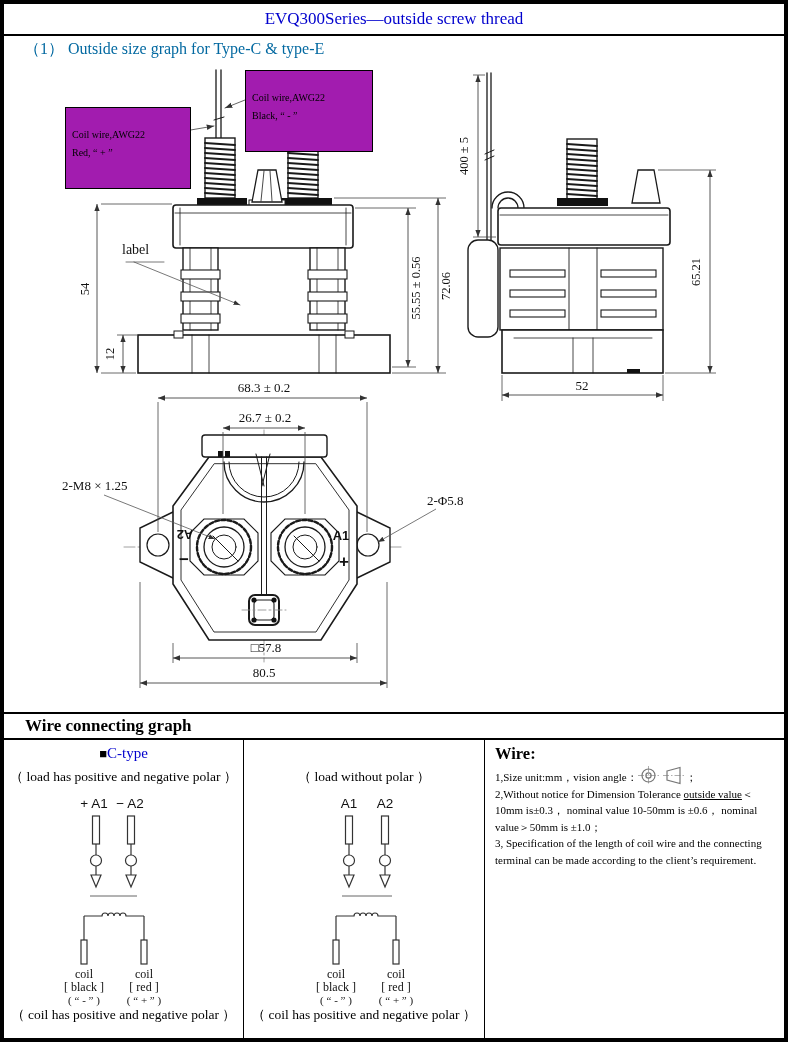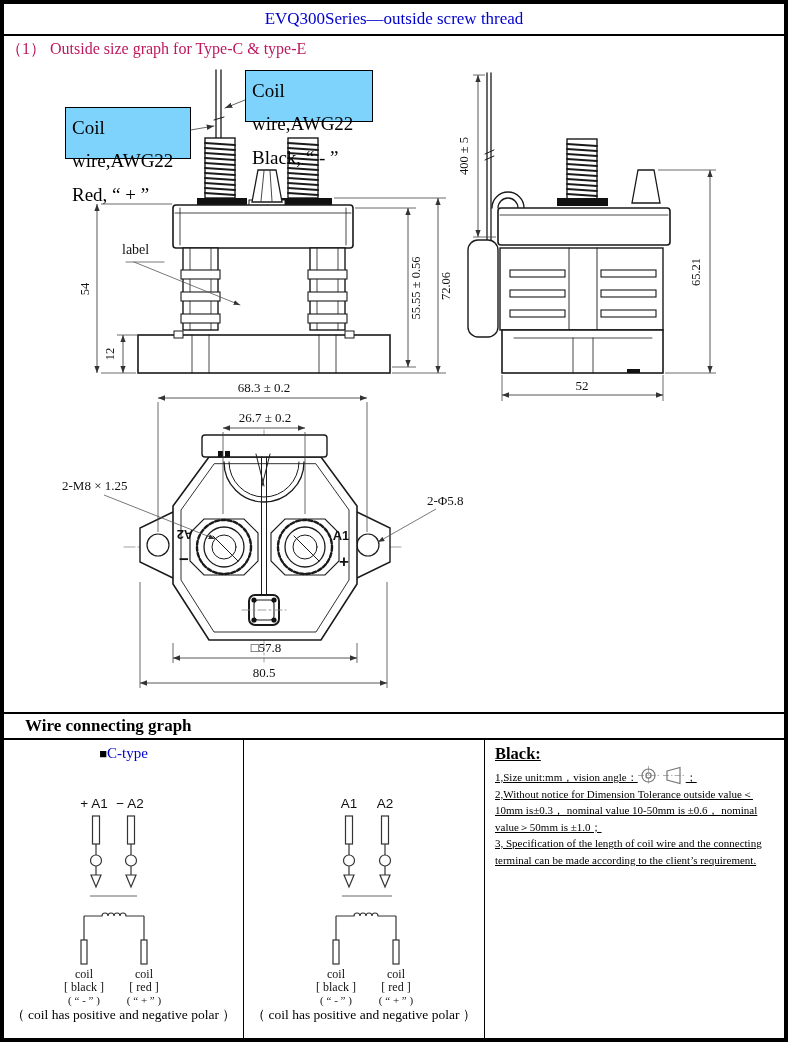--- a/index.html
+++ b/index.html
@@ -2,31 +2,31 @@
 <html><head>
 <meta charset="utf-8">
 <style>
   html,body{margin:0;padding:0;background:#fff;}
   .page{position:relative;width:780px;height:1034px;border:4px solid #000;
         font-family:"Liberation Serif", serif;color:#000;background:#fff;overflow:hidden;}
   .title-row{position:absolute;left:0;top:0;width:100%;height:30px;border-bottom:2px solid #000;
              display:flex;align-items:center;justify-content:center;}
   .title-row span{color:#0000cd;font-size:17px;}
   .heading-row{position:absolute;left:0;top:32px;width:100%;height:26px;display:flex;align-items:center;}
-  .heading-row span{color:#be185d;font-size:16px;padding-left:2px;}
+  .heading-row span{color:#0369a1;font-size:16px;padding-left:20px;}
   .drawing-area{position:absolute;left:0;top:58px;width:780px;height:650px;}
   .drawing-area svg{position:absolute;left:0;top:0;}
-  .callout{position:absolute;border:1.5px solid #000;background:#7dd3fc;font-size:19px;
-           line-height:1.75;padding:3px 6px;}
+  .callout{position:absolute;border:1.5px solid #000;background:#a21caf;font-size:10px;
+           line-height:1.75;padding:18px 6px;}
   .callout-red{left:61px;top:45px;width:112px;height:44px;}
   .callout-black{left:241px;top:8px;width:114px;height:44px;}
   .wire-header{position:absolute;left:0;top:708px;width:100%;height:24px;border-top:2px solid #000;
                border-bottom:2px solid #000;display:flex;align-items:center;}
   .wire-header span{font-weight:bold;font-size:17px;padding-left:21px;}
-  .columns{position:absolute;left:0;top:736px;width:780px;height:298px;display:flex;text-decoration:underline;}
+  .columns{position:absolute;left:0;top:736px;width:780px;height:298px;display:flex;}
   .col{position:relative;height:100%;}
   .col-c{width:239px;border-right:1px solid #000;}
   .col-e{width:240px;border-right:1px solid #000;}
   .col-notes{width:299px;padding:4px 8px 0 10px;box-sizing:border-box;}
   .type-header{position:absolute;top:5px;left:0;width:100%;text-align:center;font-size:15px;}
   .type-header .sq{color:#000;font-size:13px;}
   .type-header .tname{color:#0000cd;}
   .type-caption{position:absolute;top:28px;left:0;width:100%;text-align:center;font-size:13.5px;}
   .type-svg{position:absolute;top:50px;left:0;}
   .bottom-caption{position:absolute;top:266px;left:0;width:100%;text-align:center;font-size:13.5px;}
@@ -278,20 +278,21 @@
   <div class="wire-header">
     <span>Wire connecting graph</span>
   </div>
 
   <div class="columns">
 
     <div class="col col-c">
       <div class="type-header">
         <span class="sq">■</span><span class="tname">C-type</span>
       </div>
+      <div class="type-caption">（ load has positive and negative polar ）</div>
       <svg class="type-svg" width="239" height="218" viewBox="0 0 239 218">
         <text x="90" y="18" font-size="13.5" text-anchor="middle" class="sans">+ A1</text>
         <text x="126" y="18" font-size="13.5" text-anchor="middle" class="sans">− A2</text>
         <g stroke="#333" fill="none" stroke-width="1.2">
           <rect x="88.5" y="26" width="7" height="28" fill="#fff"></rect>
           <line x1="92" y1="54" x2="92" y2="65"></line>
           <circle cx="92" cy="70.5" r="5.5" fill="#fff"></circle>
           <line x1="92" y1="76" x2="92" y2="85"></line>
           <polygon points="87,85 97,85 92,97" fill="#fff"></polygon>
           <rect x="123.5" y="26" width="7" height="28" fill="#fff"></rect>
@@ -310,20 +311,21 @@
         <text x="80" y="201" font-size="12" text-anchor="middle">[ black ]</text>
         <text x="80" y="214" font-size="11" text-anchor="middle">( “ - ” )</text>
         <text x="140" y="188" font-size="12" text-anchor="middle">coil</text>
         <text x="140" y="201" font-size="12" text-anchor="middle">[ red ]</text>
         <text x="140" y="214" font-size="11" text-anchor="middle">( “ + ” )</text>
       </svg>
       <div class="bottom-caption">（ coil has positive and negative polar ）</div>
     </div>
 
     <div class="col col-e">
+      <div class="type-caption">（ load without polar ）</div>
       <svg class="type-svg" width="240" height="218" viewBox="0 0 240 218">
         <text x="105" y="18" font-size="13.5" text-anchor="middle" class="sans">A1</text>
         <text x="141" y="18" font-size="13.5" text-anchor="middle" class="sans">A2</text>
         <g stroke="#333" fill="none" stroke-width="1.2">
           <rect x="101.5" y="26" width="7" height="28" fill="#fff"></rect>
           <line x1="105" y1="54" x2="105" y2="65"></line>
           <circle cx="105" cy="70.5" r="5.5" fill="#fff"></circle>
           <line x1="105" y1="76" x2="105" y2="85"></line>
           <polygon points="100,85 110,85 105,97" fill="#fff"></polygon>
           <rect x="137.5" y="26" width="7" height="28" fill="#fff"></rect>
@@ -342,21 +344,21 @@
         <text x="92" y="201" font-size="12" text-anchor="middle">[ black ]</text>
         <text x="92" y="214" font-size="11" text-anchor="middle">( “ - ” )</text>
         <text x="152" y="188" font-size="12" text-anchor="middle">coil</text>
         <text x="152" y="201" font-size="12" text-anchor="middle">[ red ]</text>
         <text x="152" y="214" font-size="11" text-anchor="middle">( “ + ” )</text>
       </svg>
       <div class="bottom-caption">（ coil has positive and negative polar ）</div>
     </div>
 
     <div class="col col-notes">
-      <div class="notes-heading">Black:</div>
+      <div class="notes-heading">Wire:</div>
       <div class="notes-body">
         <span>1,Size unit:mm，vision angle：</span><svg class="proj-sym" width="48" height="19" viewBox="0 0 48 19">
             <line x1="0" y1="9.5" x2="21" y2="9.5" stroke="#999" stroke-width="0.8" stroke-dasharray="6 2 1.5 2"></line>
             <line x1="10.5" y1="0" x2="10.5" y2="19" stroke="#999" stroke-width="0.8" stroke-dasharray="6 2 1.5 2"></line>
             <circle cx="10.5" cy="9.5" r="6.5" fill="none" stroke="#777" stroke-width="1.2"></circle>
             <circle cx="10.5" cy="9.5" r="2.6" fill="none" stroke="#777" stroke-width="1.2"></circle>
             <line x1="25" y1="9.5" x2="47" y2="9.5" stroke="#999" stroke-width="0.8" stroke-dasharray="6 2 1.5 2"></line>
             <path d="M29 5 L42 1.5 L42 17.5 L29 14 Z" fill="none" stroke="#777" stroke-width="1.2"></path>
           </svg><span>；</span><br>
         <span>2,Without notice for Dimension Tolerance </span><span class="ul">outside value</span><span>＜10mm is±0.3，   nominal value 10-50mm is ±0.6，  nominal value＞50mm is ±1.0；</span><br>

